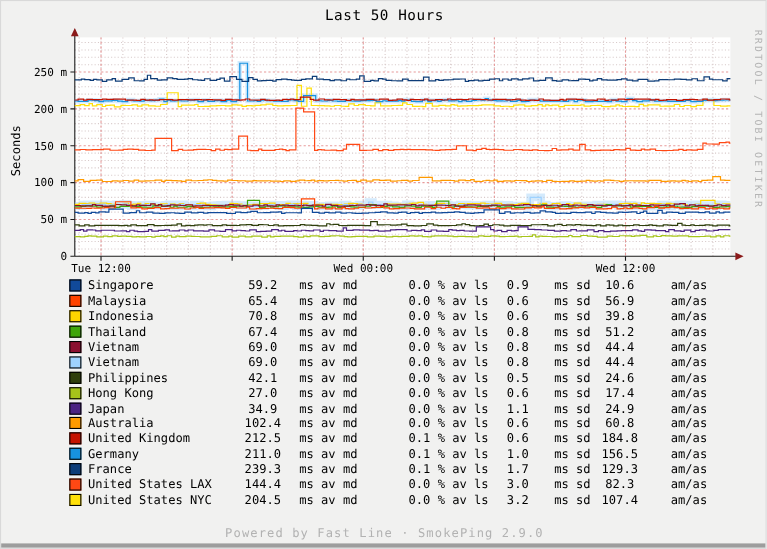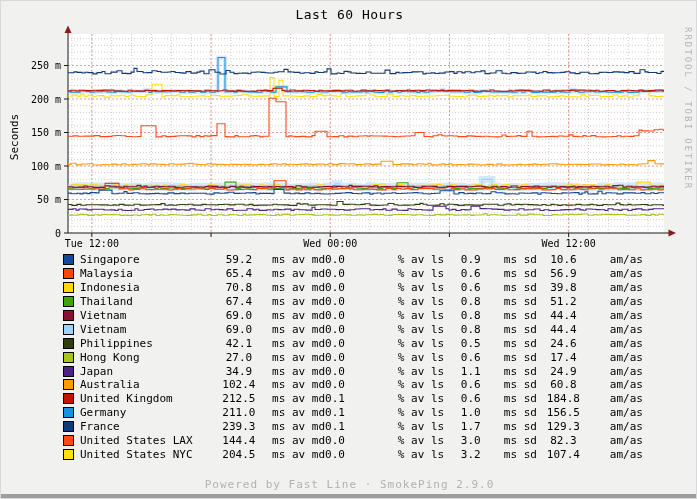--- a/index.html
+++ b/index.html
@@ -15,32 +15,32 @@
     line-height:14px;text-align:center;font-size:11px;transform:rotate(-90deg);}
   .watermark{position:absolute;right:3px;top:26px;height:210px;
     writing-mode:vertical-rl;font-size:9px;letter-spacing:2px;color:#b5b5b5;}
   #legend{position:absolute;left:14px;top:252px;font-size:11px;}
   .lrow{height:13.9px;display:flex;align-items:center;white-space:pre;padding-left:48px;}
   .swatch{display:inline-block;width:9px;height:9px;border:1px solid #000;
     margin-right:6px;flex:none;}
   .cell{display:inline-block;white-space:pre;}
   .w20{width:20ch;}
   .w8{width:8ch;text-align:center;}
-  .w10{width:10ch;text-align:left;}
+  .w10{width:10ch;text-align:right;}
   .footer-line{position:absolute;left:18px;right:18px;top:461px;display:flex;
     justify-content:space-between;font-size:11px;}
   .powered{position:absolute;left:0;width:697px;top:477px;text-align:center;
     font-size:11px;color:#b2b2b2;letter-spacing:1px;}
   .bottom-strip{position:absolute;left:0;right:0;bottom:0;height:4px;background:#9d9d9d;}
 </style>
 </head>
 <body>
 
 <div class="screen">
-  <div class="graph-title">Last 60 Hours</div>
+  <div class="graph-title">Last 50 Hours</div>
   <svg id="chart" width="697" height="252" viewBox="0 0 697 252">
       <rect x="67" y="33" width="596" height="199" fill="#ffffff"></rect>
       <line x1="70.97333333333333" y1="33" x2="70.97333333333333" y2="232" stroke="#d8caca" stroke-dasharray="1,2"></line>
       <line x1="90.84" y1="33" x2="90.84" y2="232" stroke="#d8caca" stroke-dasharray="1,2"></line>
       <line x1="110.70666666666666" y1="33" x2="110.70666666666666" y2="232" stroke="#d8caca" stroke-dasharray="1,2"></line>
       <line x1="130.57333333333332" y1="33" x2="130.57333333333332" y2="232" stroke="#d8caca" stroke-dasharray="1,2"></line>
       <line x1="150.44" y1="33" x2="150.44" y2="232" stroke="#d8caca" stroke-dasharray="1,2"></line>
       <line x1="170.30666666666667" y1="33" x2="170.30666666666667" y2="232" stroke="#d8caca" stroke-dasharray="1,2"></line>
       <line x1="190.17333333333335" y1="33" x2="190.17333333333335" y2="232" stroke="#d8caca" stroke-dasharray="1,2"></line>
       <line x1="210.04000000000002" y1="33" x2="210.04000000000002" y2="232" stroke="#d8caca" stroke-dasharray="1,2"></line>

